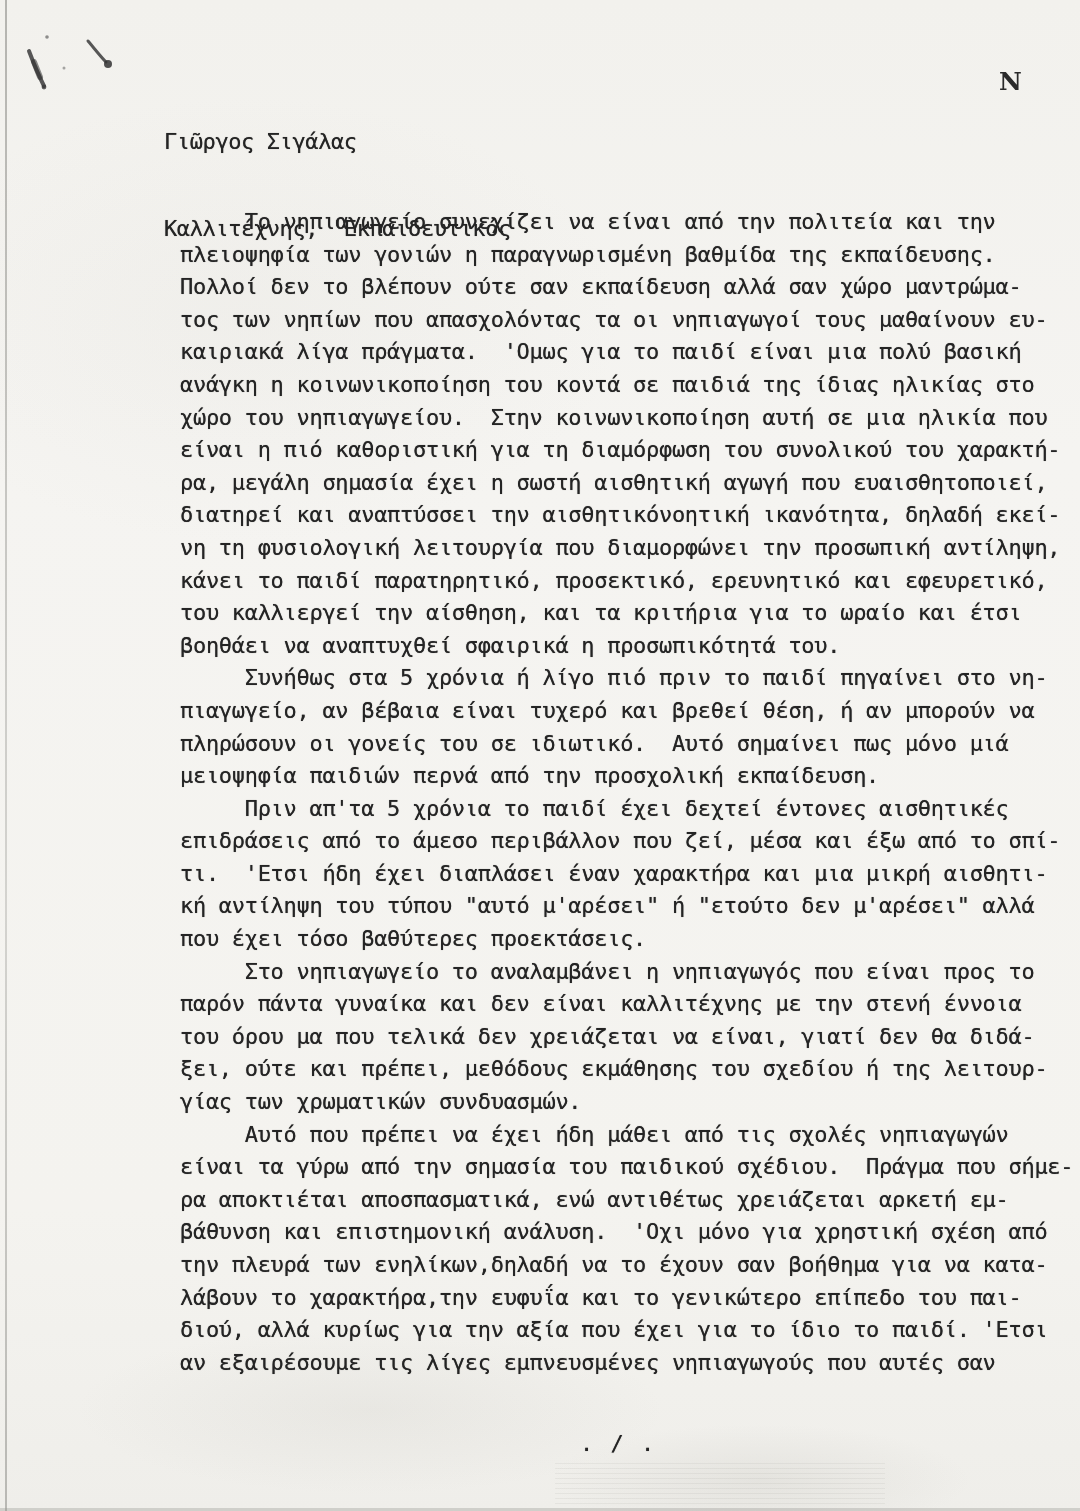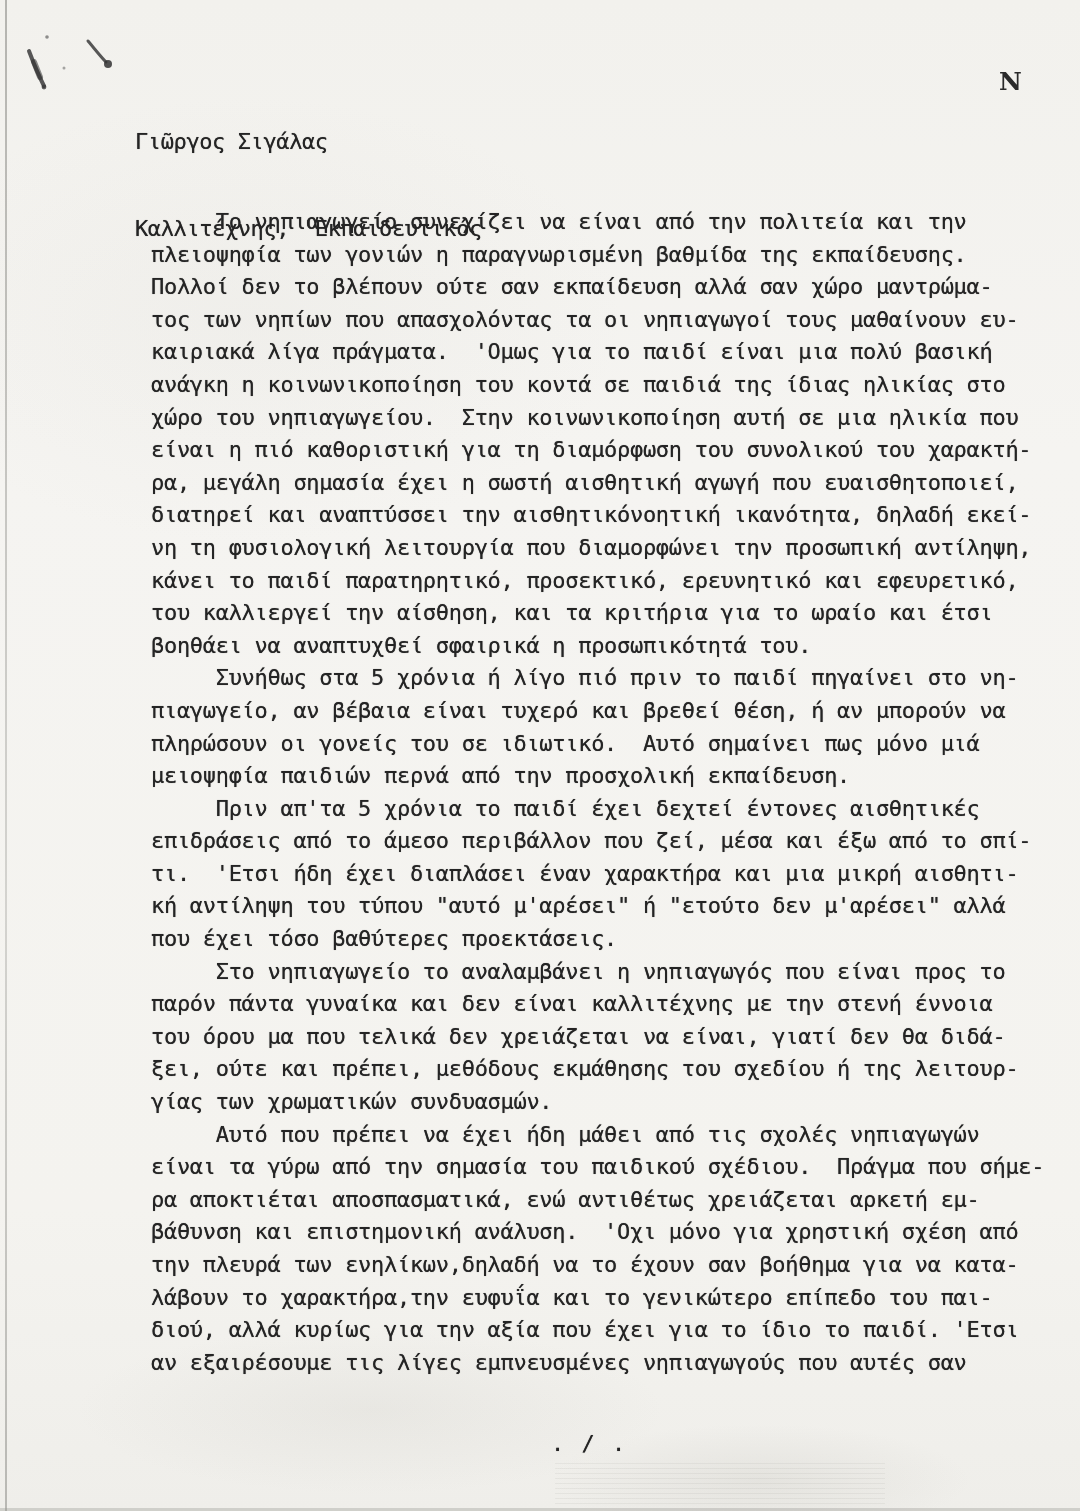--- a/index.html
+++ b/index.html
@@ -22,21 +22,21 @@
   }
   .bottom-edge{
     position:absolute;left:0;right:0;bottom:0;height:3px;
     background:rgba(150,149,143,0.35);
   }
   .streaks{
     position:absolute;left:555px;top:1463px;width:330px;height:42px;
     background:repeating-linear-gradient(180deg, rgba(150,150,143,0.20) 0 1px, transparent 1px 5px);
     opacity:.6;
   }
-  .ink{color:#242424;text-shadow:0 0 0.7px rgba(35,35,35,0.75);}
+  .ink{color:#242424;text-shadow:0 0 0.7px rgba(35,35,35,0.75);margin-left:29px;}
   .author-block{
     position:absolute;left:135px;top:69px;
     font-size:22px;line-height:29px;letter-spacing:-0.4px;white-space:pre;
   }
   .corner-mark{
     position:absolute;left:999px;top:67px;
     font-family:"DejaVu Serif", serif;font-weight:bold;font-size:25px;color:#2a2a2a;
   }
   .doc-title{
     position:absolute;left:363px;top:157px;

